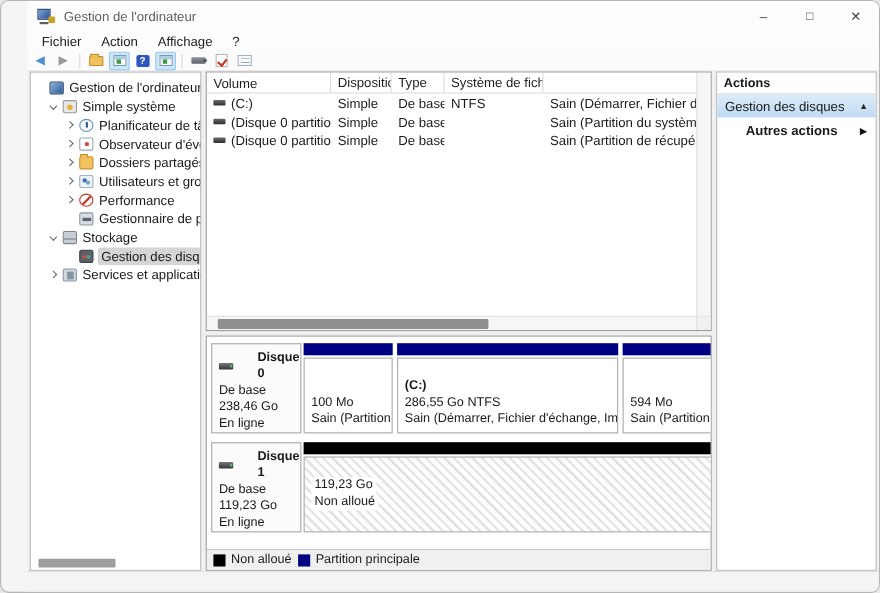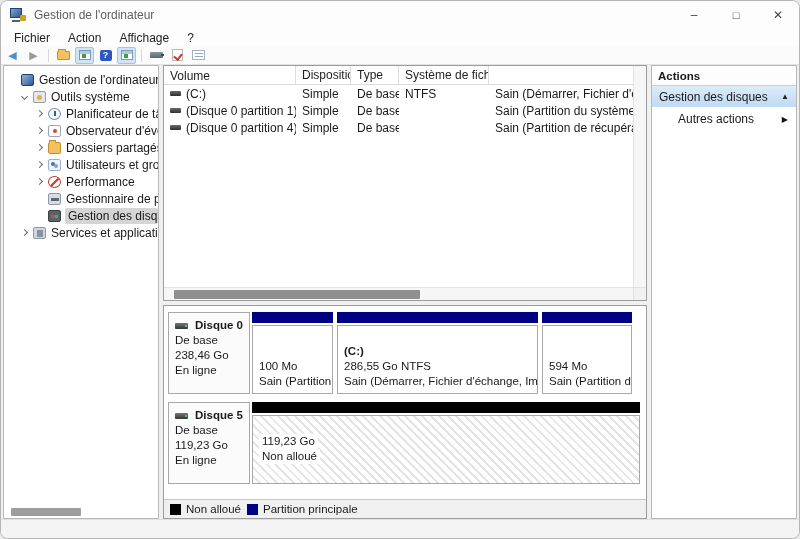--- a/index.html
+++ b/index.html
@@ -1,19 +1,19 @@
 <!DOCTYPE html>
 <html><head>
 <meta charset="utf-8">
 <style>
   * { box-sizing: border-box; margin: 0; padding: 0; }
   html,body { width:800px; height:539px; overflow:hidden; }
   body { font-family:"Liberation Sans", sans-serif; font-size:12px; color:#1a1a1a; background:#e8e8e8; }
 
-  .window { width:800px; height:539px; background:#f5f5f5; border:1px solid #b5b5b5; border-radius:8px; overflow:hidden; display:flex; flex-direction:column; }
+  .window { width:800px; height:539px; background:#f5f5f5; border:1px solid #b5b5b5; border-radius:8px; overflow:hidden; display:flex; flex-direction:column;padding-left:24px; }
 
   
   .titlebar { height:28px; background:#fdfdfd; display:flex; align-items:center; padding-left:9px; flex:none; }
   .app-icon { width:16px; height:14px; position:relative; margin-right:8px; flex:none; }
   .app-icon .screen { position:absolute; left:0; top:0; width:12px; height:10px; background:linear-gradient(135deg,#7ea7d8,#2b4f8e); border:1px solid #24406e; }
   .app-icon .base { position:absolute; left:2px; bottom:0; width:8px; height:2px; background:#56606e; }
   .app-icon .tool { position:absolute; right:0; bottom:1px; width:6px; height:6px; background:#c9a227; border-radius:1px; }
   .title-text { color:#5f5f5f; font-size:12px; }
   .win-controls { margin-left:auto; display:flex; height:100%; }
   .win-btn { width:42px; height:100%; display:flex; align-items:center; justify-content:center; color:#444; font-size:12px; }
@@ -91,39 +91,39 @@
   .main { flex:1; display:flex; flex-direction:column; min-width:0; }
 
   
   .volume-list { height:236px; flex:none; background:#fff; border:1px solid #9c9c9c; display:flex; flex-direction:column; overflow:hidden; }
   .vl-body { flex:1; display:flex; min-height:0; }
   .vl-table { flex:1; min-width:0; display:flex; flex-direction:column; }
   .vl-header { height:19px; display:flex; border-bottom:1px solid #dcdcdc; background:#fff; flex:none; }
   .vl-hcell { padding:2px 4px 0 6px; border-right:1px solid #dcdcdc; white-space:nowrap; overflow:hidden; color:#1f1f1f; }
   .vl-row { height:17px; display:flex; align-items:center; white-space:nowrap; }
   .vl-cell { padding:0 4px 0 6px; overflow:hidden; white-space:nowrap; flex:none; }
-  .c-volume { width:132px; display:flex; align-items:center; gap:5px; }
+  .c-volume { width:113px; display:flex; align-items:center; gap:5px; }
   .c-disp { width:55px; }
   .c-type { width:48px; }
   .c-fs { width:90px; }
   .c-statut { flex:1 1 auto; min-width:0; }
   .vol-icon { width:11px; height:5px; background:linear-gradient(#6a6a6a,#2e2e2e); border-radius:1px; flex:none; }
   .vl-vscroll { width:13px; flex:none; border-left:1px solid #e2e2e2; background:#f6f6f6; }
   .vl-hscroll { height:13px; flex:none; border-top:1px solid #e2e2e2; background:#f6f6f6; display:flex; align-items:center; }
   .vl-hscroll .thumb { margin-left:10px; width:246px; height:9px; background:#8f8f8f; border-radius:1px; }
   .vl-corner { width:13px; height:13px; border-left:1px solid #e2e2e2; background:#f1f1f1; margin-left:auto; flex:none; }
 
   .splitter { height:4px; flex:none; }
 
   
   .disk-panel { flex:1; background:#fff; border:1px solid #9c9c9c; display:flex; flex-direction:column; overflow:hidden; }
   .disk-area { flex:1; padding:6px 4px 0 4px; overflow:hidden; }
   .disk-row { display:flex; height:82px; margin-bottom:8px; }
   .disk-label { width:82px; flex:none; border:1px solid #a8a8a8; background:#fbfbfb; padding:5px 4px 4px 6px; line-height:15px; font-size:11.5px; }
-  .disk-label .dname { display:flex; align-items:center; gap:7px; font-weight:bold; }
+  .disk-label .dname { display:flex; align-items:center; gap:22px; font-weight:bold; }
   .disk-icon { width:13px; height:6px; background:linear-gradient(#777,#333); border-radius:1px; flex:none; position:relative; }
   .disk-icon::after { content:""; position:absolute; right:1px; top:2px; width:2px; height:2px; background:#58c470; }
   .parts { display:flex; margin-left:2px; gap:4px; }
   .part { display:flex; flex-direction:column; }
   .part-band { height:11px; flex:none; }
   .band-primary { background:#000082; }
   .band-unalloc { background:#000000; }
   .part-body { flex:1; margin-top:2px; border:1px solid #a8a8a8; background:#fff; padding:3px 6px 4px 6px; font-size:11.5px; line-height:15px; overflow:hidden; display:flex; flex-direction:column; justify-content:flex-end; white-space:nowrap; }
   .part-title { font-weight:bold; }
   .part-body.hatched { background:repeating-linear-gradient(45deg,#ffffff 0 4px,#e4e4e4 4px 6px); justify-content:center; }
@@ -136,21 +136,21 @@
   .sw-black { background:#000; }
   .sw-navy { background:#000082; }
   .legend .item { display:flex; align-items:center; gap:5px; }
 
   
   .actions { width:146px; flex:none; background:#fff; border:1px solid #b8b8b8; display:flex; flex-direction:column; overflow:hidden; }
   .actions-header { height:20px; flex:none; display:flex; align-items:center; padding-left:6px; font-weight:bold; font-size:11.5px; border-bottom:1px solid #cfcfcf; background:#fdfdfd; }
   .action-group { height:22px; flex:none; display:flex; align-items:center; padding:0 7px; background:linear-gradient(#dcecf9,#bedaf2); border-bottom:1px solid #fff; }
   .action-group .lbl { flex:1; }
   .action-group .caret { font-size:8px; color:#222; }
-  .action-sub { height:22px; flex:none; display:flex; align-items:center; padding:0 8px 0 26px; }
+  .action-sub { height:22px; flex:none; display:flex; align-items:center; padding:0 8px 0 26px;font-weight:bold; }
   .action-sub .lbl { flex:1; }
   .action-sub .caret { font-size:8px; color:#111; }
 
   
   .statusbar { height:19px; flex:none; background:#f4f4f4; border-top:1px solid #e0e0e0; }
 </style>
 </head>
 <body>
 
 <div class="window">
@@ -213,21 +213,21 @@
     <div class="sidebar">
       <div class="tree">
         <div class="tree-item">
           <span class="chev none"></span>
           <span class="ti ti-computer"></span>
           <span class="tree-label">Gestion de l'ordinateur (local)</span>
         </div>
         <div class="tree-item lvl1">
           <span class="chev down"></span>
           <span class="ti ti-tools"></span>
-          <span class="tree-label">Outils système</span>
+          <span class="tree-label">Simple système</span>
         </div>
         <div class="tree-item lvl2">
           <span class="chev right"></span>
           <span class="ti ti-clock"></span>
           <span class="tree-label">Planificateur de tâches</span>
         </div>
         <div class="tree-item lvl2">
           <span class="chev right"></span>
           <span class="ti ti-event"></span>
           <span class="tree-label">Observateur d'événeme</span>
@@ -244,20 +244,25 @@
         </div>
         <div class="tree-item lvl2">
           <span class="chev right"></span>
           <span class="ti ti-perf"></span>
           <span class="tree-label">Performance</span>
         </div>
         <div class="tree-item lvl2">
           <span class="chev none"></span>
           <span class="ti ti-devmgr"></span>
           <span class="tree-label">Gestionnaire de périphé</span>
+        </div>
+        <div class="tree-item lvl1">
+          <span class="chev down"></span>
+          <span class="ti ti-storage"></span>
+          <span class="tree-label">Stockage</span>
         </div>
         <div class="tree-item lvl2 selected">
           <span class="chev none"></span>
           <span class="ti ti-diskmgmt"></span>
           <span class="tree-label">Gestion des disques</span>
         </div>
         <div class="tree-item lvl1">
           <span class="chev right"></span>
           <span class="ti ti-services"></span>
           <span class="tree-label">Services et applications</span>
@@ -356,21 +361,21 @@
                   <div>Sain (Partition de récu</div>
                 </div>
               </div>
             </div>
           </div>
 
           <div class="disk-row">
             <div class="disk-label">
               <div class="dname">
                   <span class="disk-icon"></span>
-                  <span>Disque 5</span>
+                  <span>Disque 1</span>
                 </div>
               <div>De base</div>
               <div>119,23 Go</div>
               <div>En ligne</div>
             </div>
             <div class="parts">
               <div class="part w-u1">
                 <div class="part-band band-unalloc"></div>
                 <div class="part-body hatched">
                   <div class="txtpatch">119,23 Go</div>

